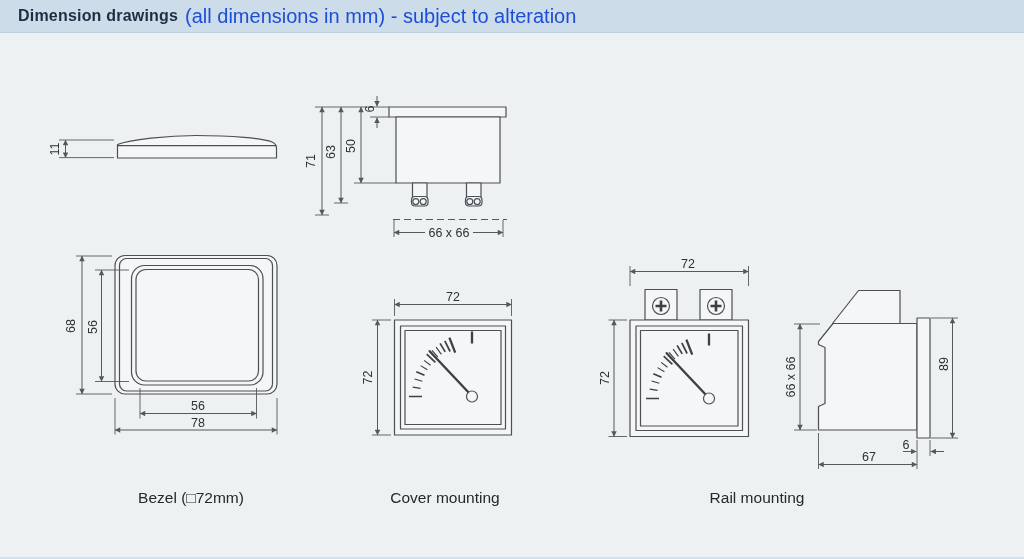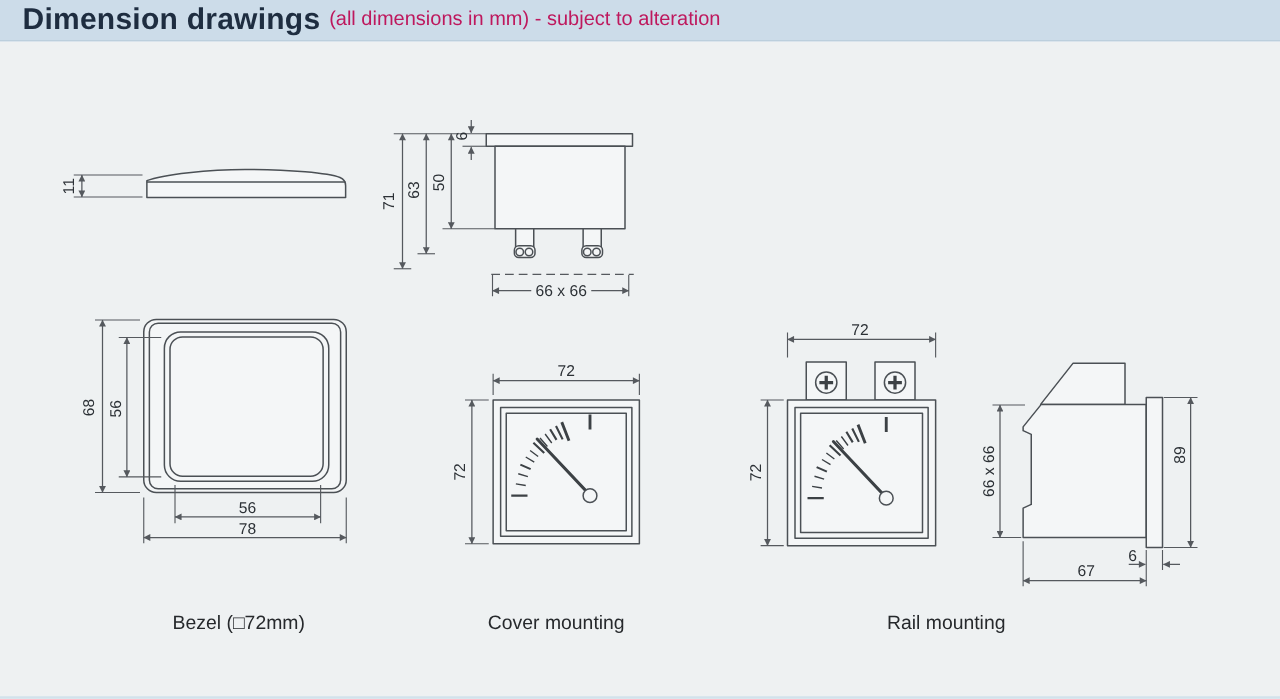--- a/index.html
+++ b/index.html
@@ -6,22 +6,22 @@
   body{
     width:1024px;height:559px;position:relative;overflow:hidden;
     background:#eef1f2;
     font-family:"Liberation Sans", sans-serif;
   }
   .header-bar{
     position:absolute;top:0;left:0;width:1024px;height:33px;
     background:#ccdce9;border-bottom:1px solid #bccfdd;
     display:flex;align-items:center;padding-left:18px;box-sizing:border-box;gap:7px;
   }
-  .page-title{font-size:24px;font-weight:bold;color:#1e2d40;letter-spacing:.2px;}
-  .page-subtitle{font-size:16px;color:#be185d;}
+  .page-title{font-size:16px;font-weight:bold;color:#1e2d40;letter-spacing:.2px;}
+  .page-subtitle{font-size:20px;color:#1d4ed8;}
   .bottom-line{position:absolute;left:0;bottom:0;width:1024px;height:2px;background:#d2e2ec;}
   svg{position:absolute;top:0;left:0;}
   svg *{vector-effect:none;}
   .ln{fill:none;stroke:#4b5055;stroke-width:1.2;stroke-linejoin:round;}
   .fillshape{fill:#f4f6f7;}
   .dim{fill:none;stroke:#55595e;stroke-width:1;}
   .ext{fill:none;stroke:#55595e;stroke-width:0.9;}
   .dash{fill:none;stroke:#55595e;stroke-width:1;stroke-dasharray:7 4;}
   .tickthin{fill:none;stroke:#3c4145;stroke-width:1.1;}
   .tickmed{fill:none;stroke:#3c4145;stroke-width:1.7;}

